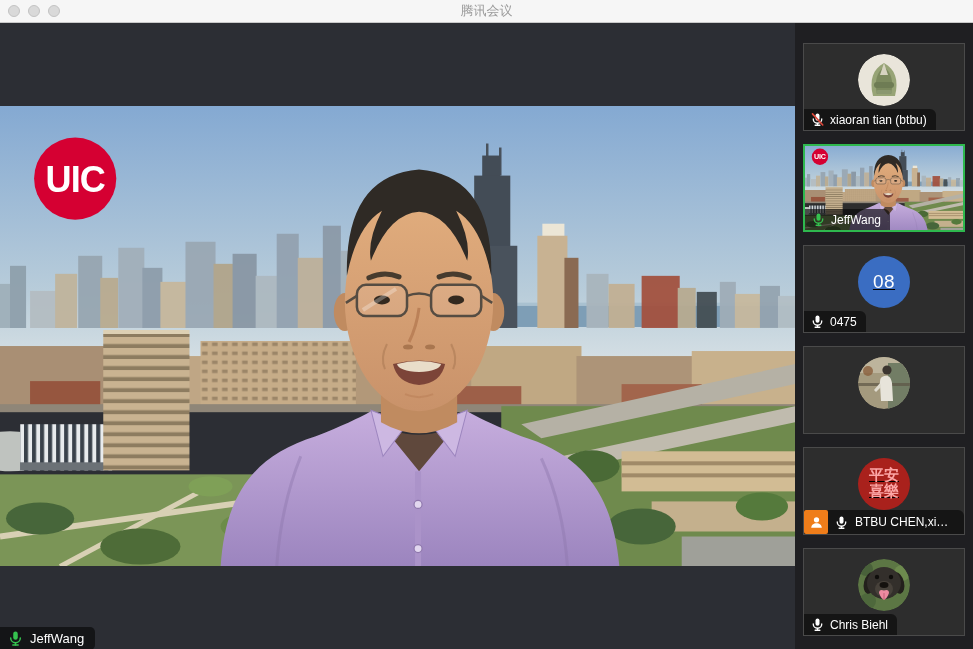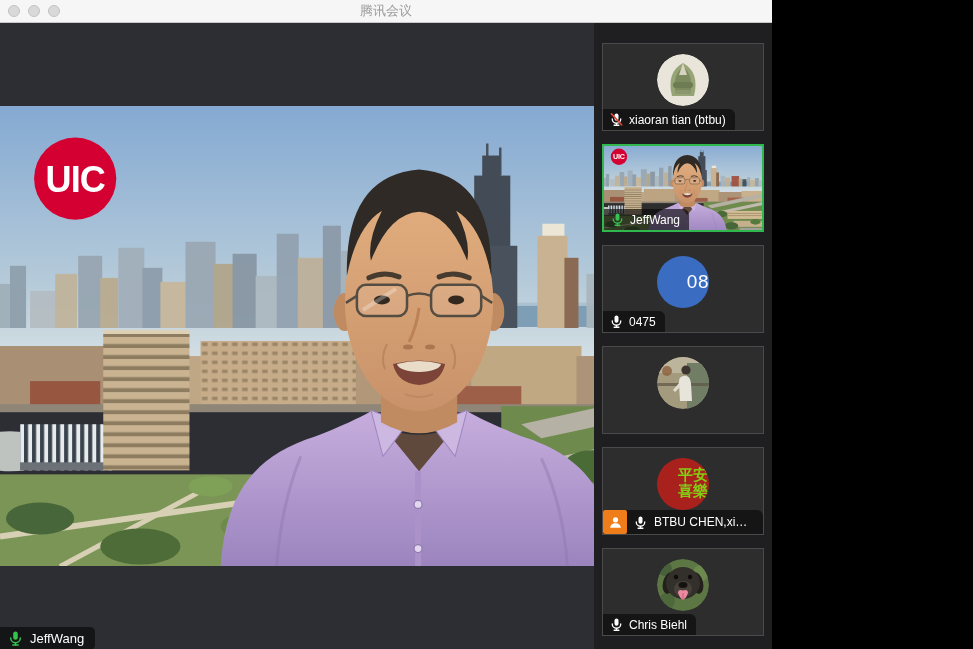--- a/index.html
+++ b/index.html
@@ -1,17 +1,17 @@
 <!DOCTYPE html>
 <html><head>
 <meta charset="utf-8">
 <style>
   html,body{margin:0;padding:0;background:#000;}
   .window{
-    position:relative;width:772px;height:649px;overflow:hidden;
+    position:relative;width:973px;height:649px;overflow:hidden;
     font-family:"Liberation Sans",sans-serif;background:#2c2e34;
   }
   
   .titlebar{
     position:relative;height:22px;background:#f6f6f6;
     border-bottom:1px solid #c9c9c9;display:flex;align-items:center;
   }
   .traffic-lights{position:absolute;left:8px;top:5px;display:flex;gap:8px;}
   .tl{width:12px;height:12px;border-radius:50%;background:#d9d9d9;border:1px solid #c3c3c3;box-sizing:border-box;}
   .win-title{flex:1;text-align:center;font-size:13px;color:#9a9a9a;}
@@ -26,29 +26,29 @@
   
   .tile{
     position:relative;width:162px;height:88px;box-sizing:border-box;
     background:#2d2d2d;border:1px solid #4a4a4a;
     display:flex;align-items:center;justify-content:center;overflow:hidden;flex:0 0 auto;
   }
   .tile.active{border:2px solid #2eb84e;}
   .thumb{position:absolute;inset:0;width:100%;height:100%;}
   .avatar{
     width:52px;height:52px;border-radius:50%;overflow:hidden;flex:0 0 auto;
-    display:flex;align-items:center;justify-content:flex-end;margin-bottom:14px;
+    display:flex;align-items:center;justify-content:center;margin-bottom:14px;text-decoration:underline;
   }
   .avatar svg{width:100%;height:100%;display:block;}
   .av-blue{background:#3a6dc2;}
   .av-red{background:#a9211c;}
   .av-initials{color:#fff;font-size:19px;letter-spacing:.5px;}
   .cjk-grid{
     display:block;width:2.15em;line-height:1.05;word-break:break-all;
-    text-align:center;font-size:15px;color:#84cc16;
+    text-align:center;font-size:15px;color:#fca5a5;
     font-family:"Liberation Serif",serif;font-weight:bold;
   }
   
   .name-label{
     position:absolute;left:0;bottom:0;max-width:100%;box-sizing:border-box;
     display:flex;align-items:center;gap:5px;
     background:rgba(8,8,8,.64);border-radius:0 6px 0 0;padding:3px 9px 3px 6px;
   }
   .pname{color:#fff;font-size:12px;white-space:nowrap;overflow:hidden;text-overflow:ellipsis;}
   .mic{width:15px;height:15px;color:#fff;flex:0 0 auto;}

